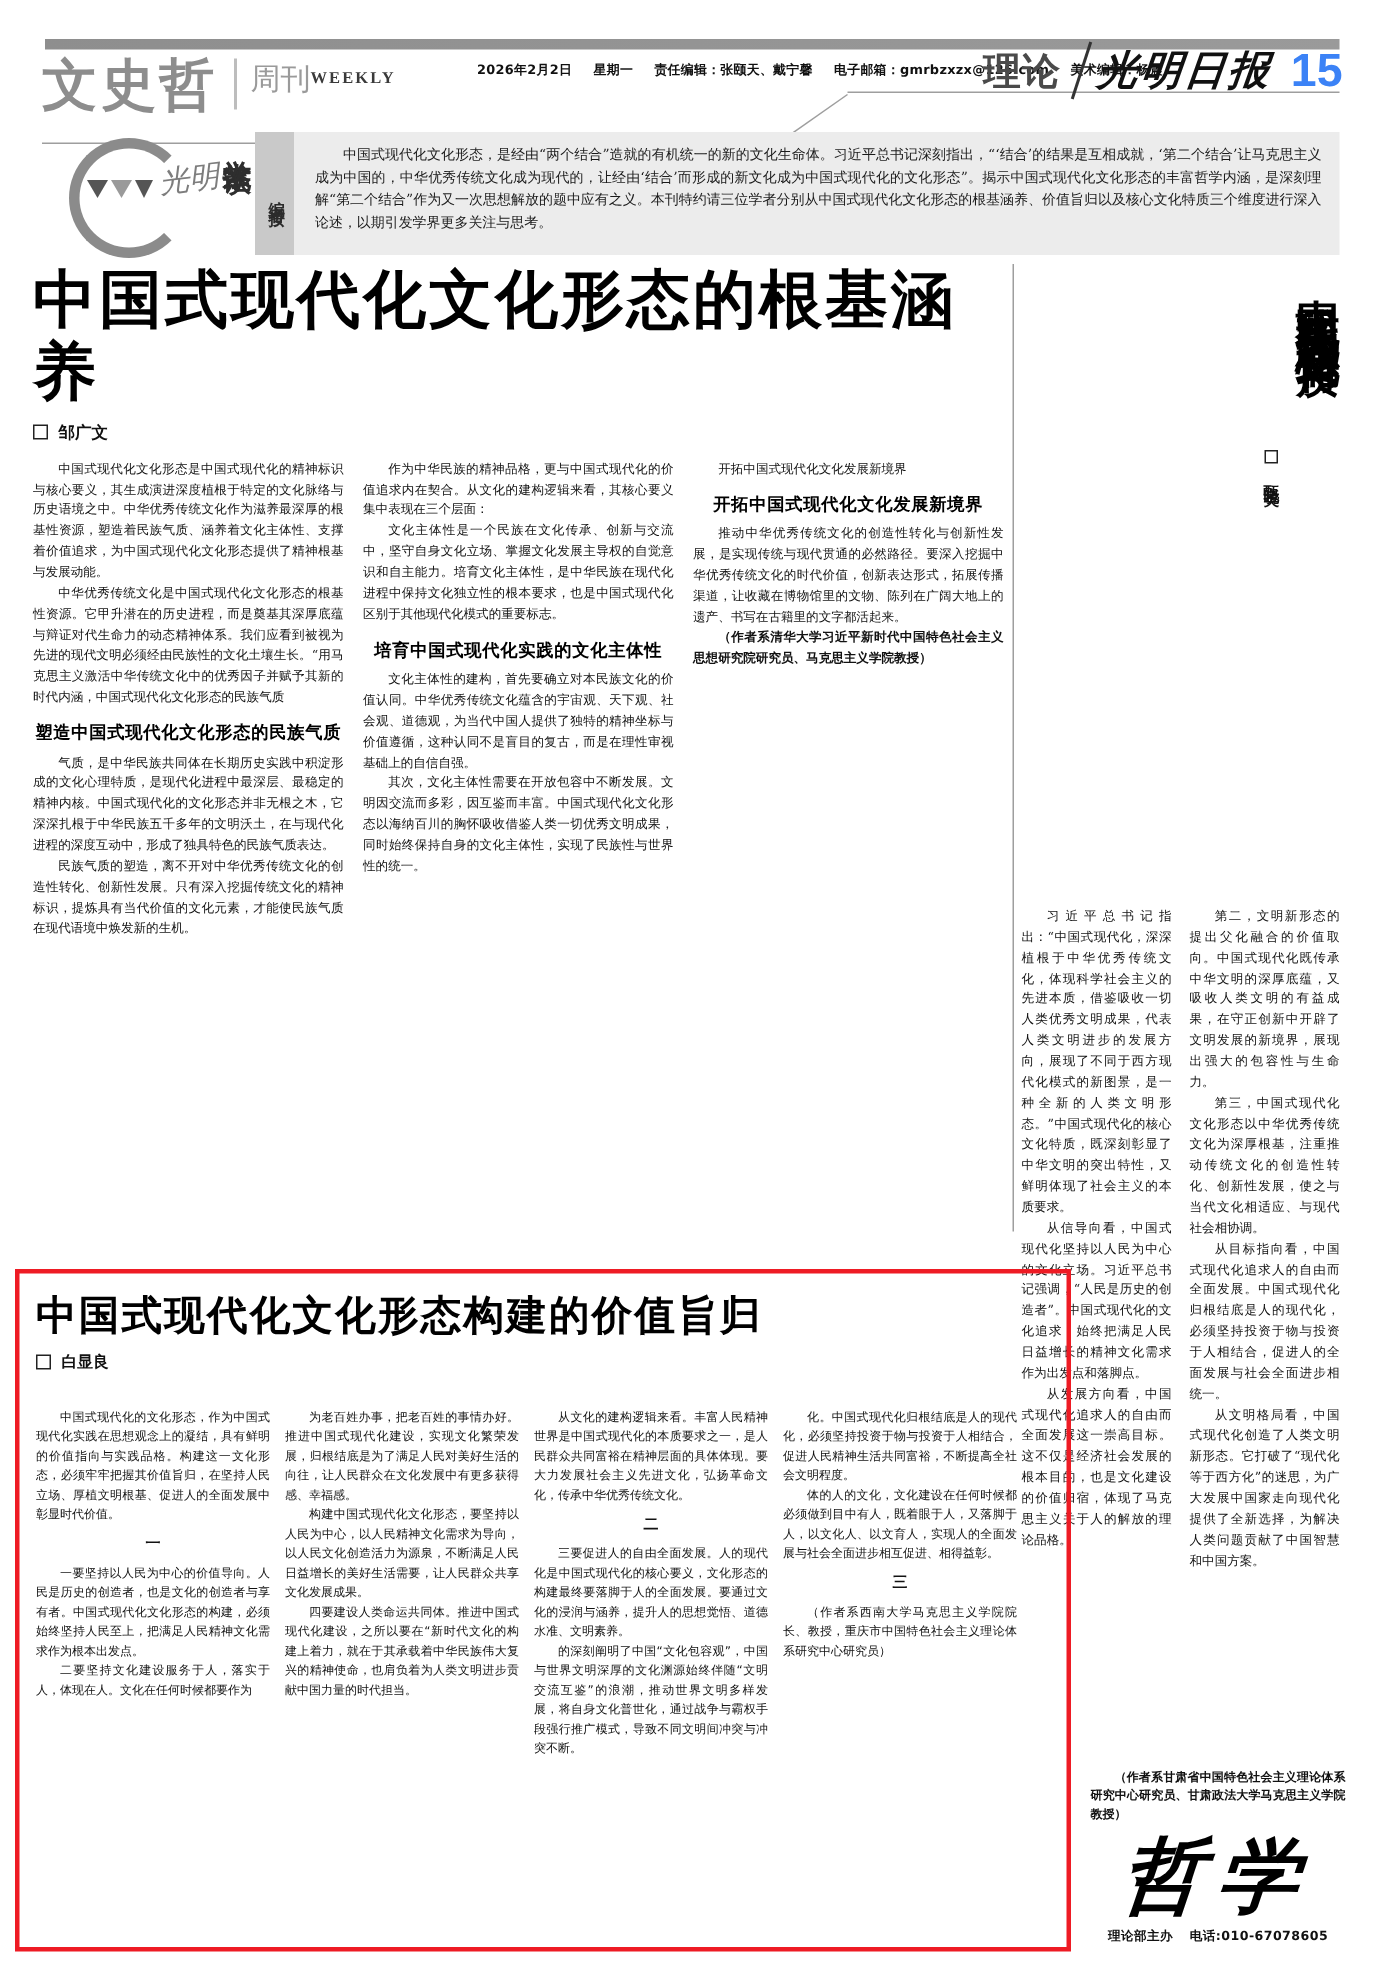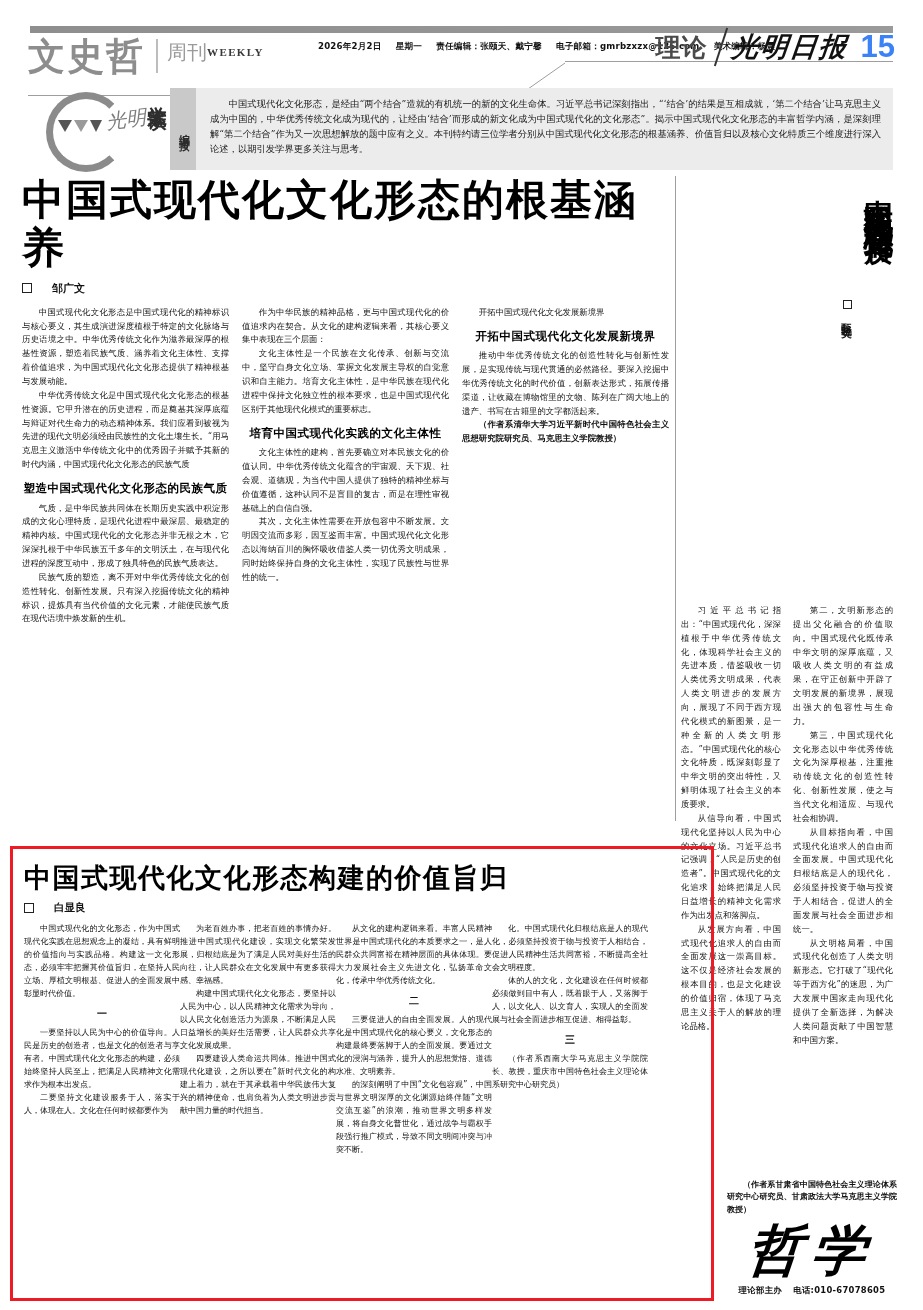--- a/index.html
+++ b/index.html
@@ -62,21 +62,21 @@
   .ednote-tag span{writing-mode:vertical-rl;font-family:"DejaVu Serif",serif;font-weight:bold;
      font-size:11px;letter-spacing:3px;color:#2b2b2b;}
   .ednote-body{flex:1;padding:8px 12px 6px 14px;font-family:"DejaVu Serif",serif;
      font-size:9.3px;line-height:1.62;text-align:justify;text-indent:2em;color:#1a1a1a;}
 
   
   .a1{position:absolute;left:22px;top:176px;width:648px;}
   .a1 h1{margin:0;font-family:"DejaVu Serif",serif;font-weight:bold;font-size:42px;
      letter-spacing:2px;line-height:1.14;color:#000;}
   .byline{margin-top:9px;font-family:"DejaVu Serif",serif;font-size:11px;font-weight:bold;
-     display:flex;align-items:center;gap:20px;color:#111;}
+     display:flex;align-items:center;gap:7px;color:#111;}
   .sq{display:inline-block;width:8px;height:8px;border:1.3px solid #222;}
 
   .cols3{display:flex;gap:13px;margin-top:10px;}
   .col{width:207px;}
   .col p{margin:0 0 0 0;font-family:"DejaVu Serif",serif;font-size:8.4px;line-height:1.65;
      text-align:justify;text-indent:2em;color:#121212;}
   .col h3{margin:9px 0 5px 0;font-family:"DejaVu Sans",sans-serif;font-weight:bold;
      font-size:11.5px;line-height:1.35;color:#000;text-align:center;letter-spacing:.5px;}
   .credit{font-family:"DejaVu Sans",sans-serif;font-size:8.4px;font-weight:bold;
      line-height:1.6;text-align:justify;text-indent:2em;margin-top:4px;}
@@ -96,21 +96,21 @@
   .a2 .col{width:100px;}
   .a2cols{display:flex;gap:12px;}
 
   
   .redbox{position:absolute;left:10px;top:846px;width:704px;height:455px;
      border:3px solid #ee1b24;box-sizing:border-box;}
   .a3{position:absolute;left:24px;top:862px;width:672px;}
   .a3 h1{margin:0;font-family:"DejaVu Serif",serif;font-weight:bold;font-size:27px;
      letter-spacing:1.5px;line-height:1.2;color:#000;}
   .a3 .byline{margin-top:7px;font-size:10.5px;}
-  .cols4{display:flex;gap:0;margin-top:8px;}
+  .cols4{display:flex;gap:10px;margin-top:24px;}
   .col4{width:156px;}
   .col4 p{margin:0;font-family:"DejaVu Sans",sans-serif;font-size:8px;line-height:1.62;
      text-align:justify;text-indent:2em;color:#121212;}
   .col4 .ctr{text-align:center;text-indent:0;font-weight:bold;font-size:10px;margin:5px 0;}
 
   
   .foot{position:absolute;right:26px;bottom:14px;width:170px;text-align:center;}
   .foot-credit{font-family:"DejaVu Sans",sans-serif;font-size:8px;font-weight:bold;
      line-height:1.6;text-align:justify;text-indent:2em;margin-bottom:6px;}
   .foot-zhe{font-family:"DejaVu Serif",serif;font-weight:bold;font-size:54px;

